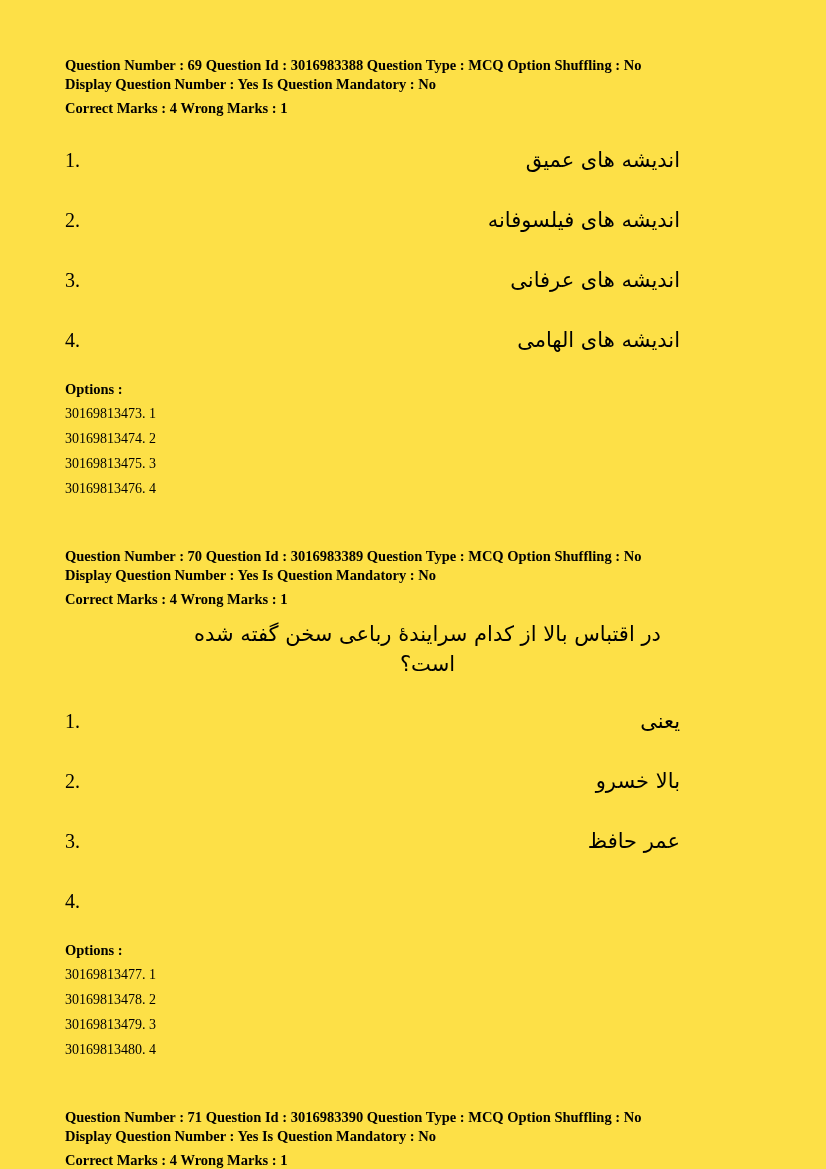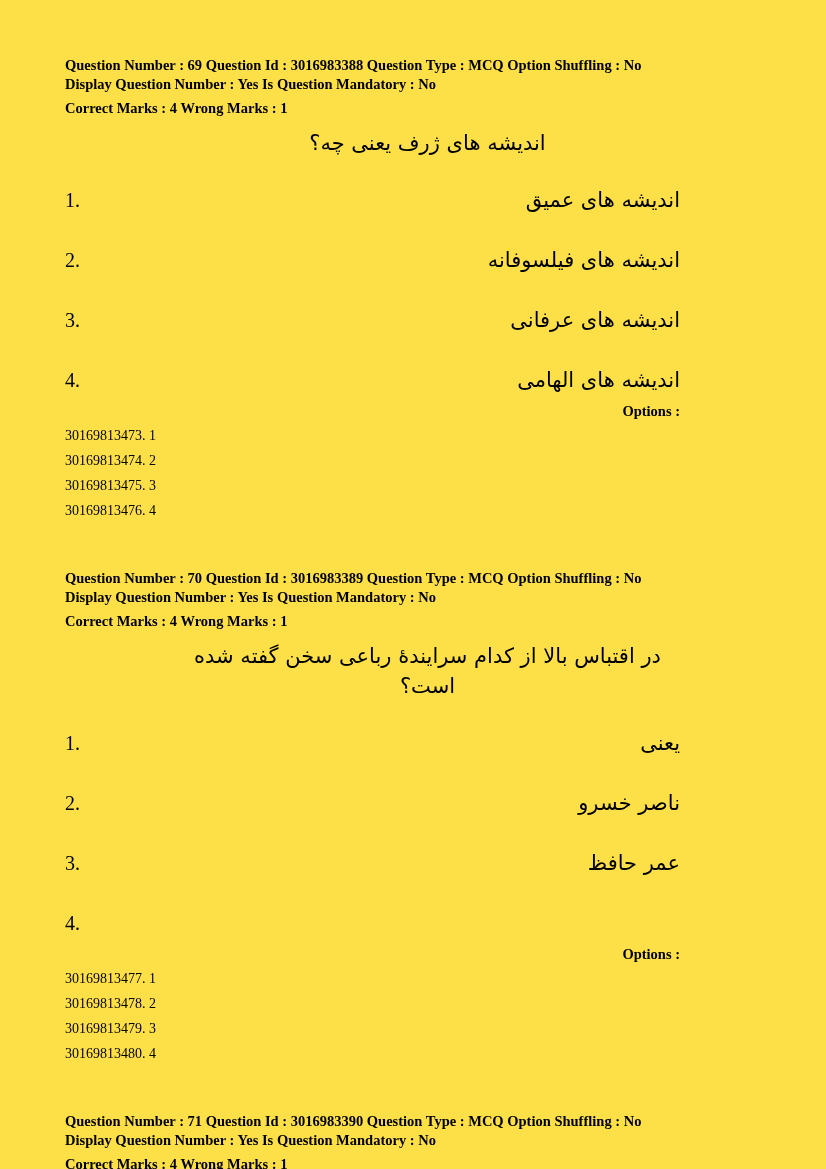--- a/index.html
+++ b/index.html
@@ -47,42 +47,40 @@
     font-family: "Liberation Serif", serif;
   }
   .opt-text {
     direction: rtl;
     unicode-bidi: embed;
     font-size: 21px;
     line-height: 28px;
     font-family: "DejaVu Sans", "Liberation Serif", sans-serif;
   }
   .options-label {
-    margin-top: 8px;
-    text-align: right;
+    margin-top: 26px;
   }
   .opt-id {
     font-size: 14px;
     line-height: 25px;
     font-weight: normal;
     font-family: "Liberation Serif", serif;
   }
   .opt-ids { margin-top: 2px; }
 </style>
 </head>
 <body>
 
 <div class="page">
 
   <section class="question">
     <p class="meta">Question Number : 69 Question Id : 3016983388 Question Type : MCQ Option Shuffling : No</p>
     <p class="meta">Display Question Number : Yes Is Question Mandatory : No</p>
     <p class="meta marks">Correct Marks : 4 Wrong Marks : 1</p>
 
-    <div class="qtext" dir="rtl">اندیشه های ژرف یعنی چه؟</div>
 
     <div class="opt-row first">
       <span class="opt-num">1.</span>
       <span class="opt-text" dir="rtl">اندیشه های عمیق</span>
     </div>
     <div class="opt-row">
       <span class="opt-num">2.</span>
       <span class="opt-text" dir="rtl">اندیشه های فیلسوفانه</span>
     </div>
     <div class="opt-row">
@@ -109,21 +107,21 @@
     <p class="meta marks">Correct Marks : 4 Wrong Marks : 1</p>
 
     <div class="qtext" dir="rtl">در اقتباس بالا از کدام سرایندهٔ رباعی سخن گفته شده است؟</div>
 
     <div class="opt-row first">
       <span class="opt-num">1.</span>
       <span class="opt-text" dir="rtl">یعنی</span>
     </div>
     <div class="opt-row">
       <span class="opt-num">2.</span>
-      <span class="opt-text" dir="rtl">ناصر خسرو</span>
+      <span class="opt-text" dir="rtl">بالا خسرو</span>
     </div>
     <div class="opt-row">
       <span class="opt-num">3.</span>
       <span class="opt-text" dir="rtl">عمر حافظ</span>
     </div>
     <div class="opt-row">
       <span class="opt-num">4.</span>
     </div>
 
     <p class="meta options-label">Options :</p>

